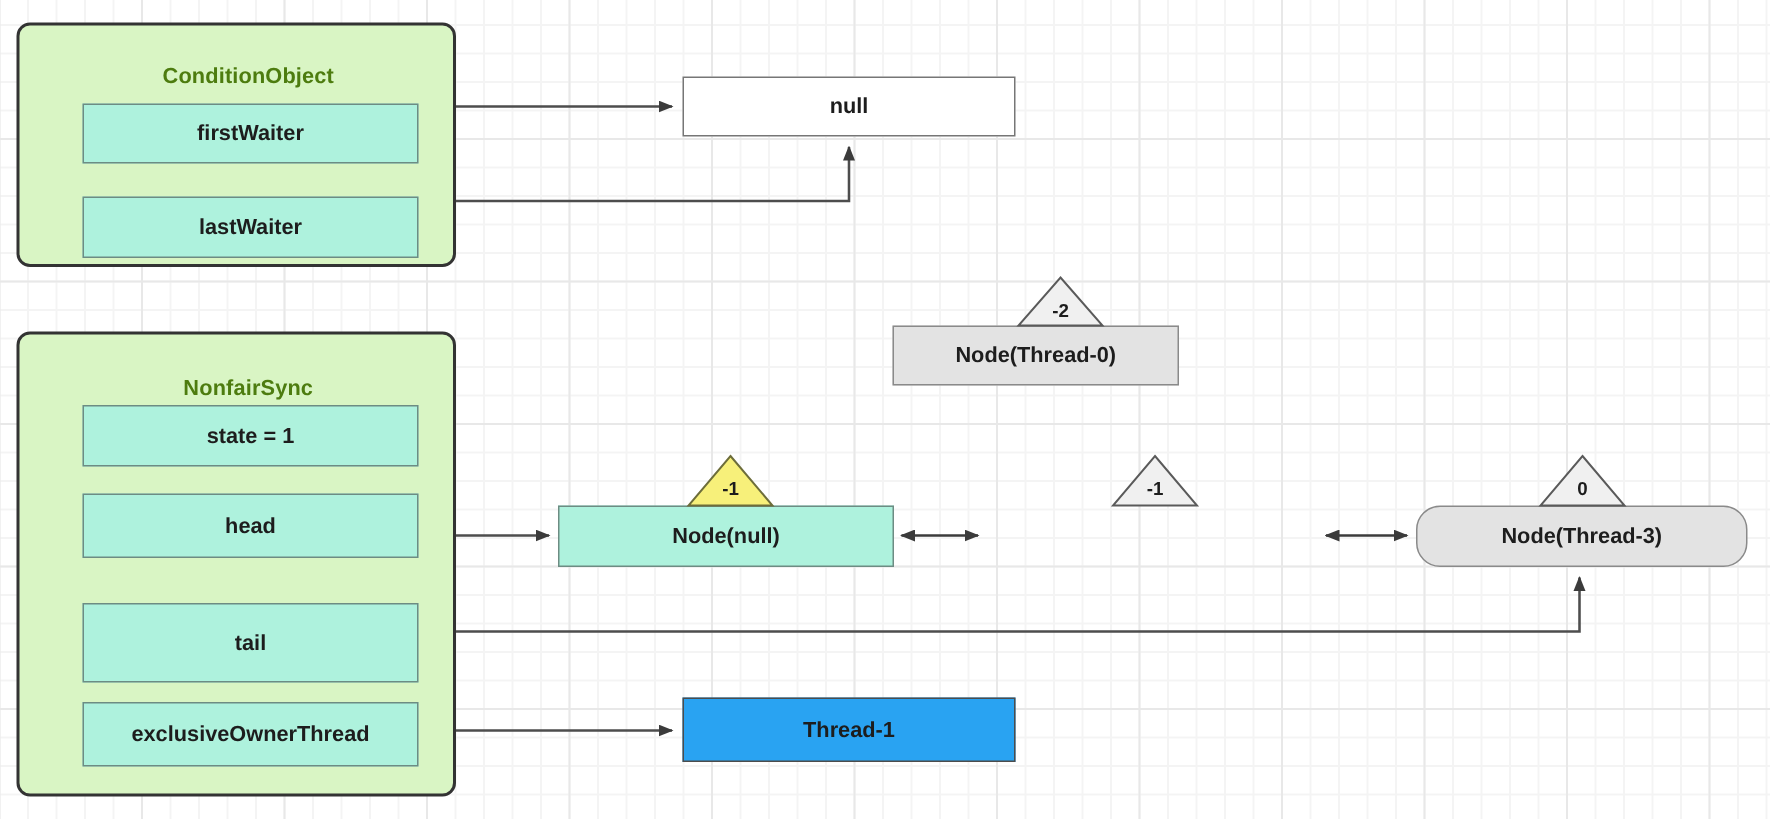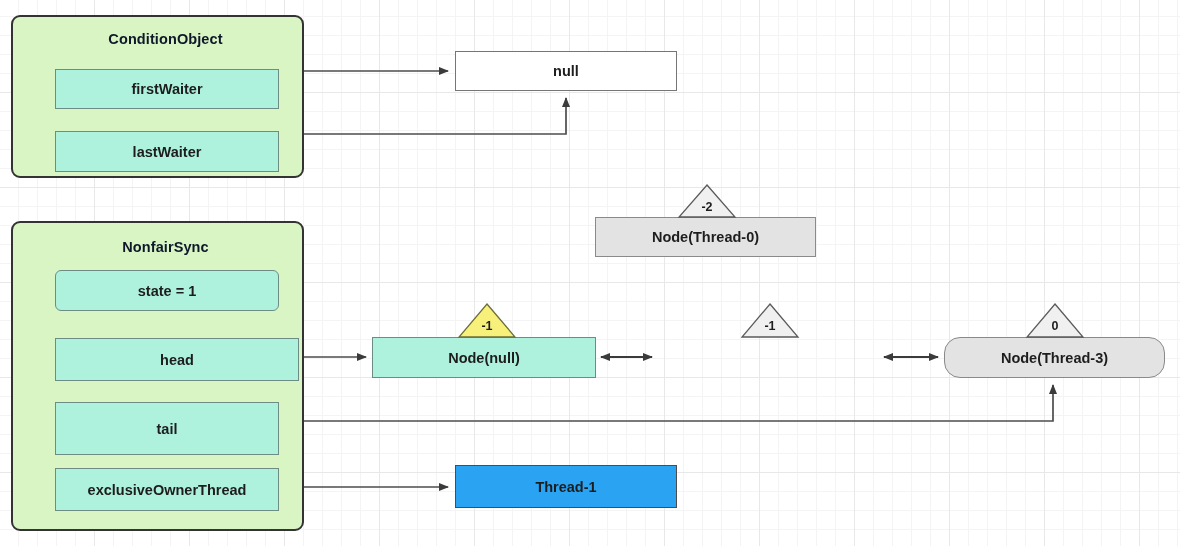--- a/index.html
+++ b/index.html
@@ -43,22 +43,23 @@
     border-radius: 9px;
     box-sizing: border-box;
   }
   .group-title {
     position: absolute;
     left: 16px;
     right: 0;
     text-align: center;
     font-size: 14.5px;
     font-weight: bold;
-    color: #0f172a;
+    color: #4d7c0f;
     letter-spacing: 0.1px;
+    margin-top: 12px;
   }
   .field-box {
     position: absolute;
     background: #aef2dd;
     border: 1.3px solid #6d8c83;
     box-sizing: border-box;
     display: flex;
     align-items: center;
     justify-content: center;
     font-size: 14.5px;
@@ -150,39 +151,39 @@
     <div class="field-box" style="left:42px; top:114px; width:224px; height:41px;">
       <span>lastWaiter</span>
     </div>
     <div class="field-box" style="left:42px; top:52px; width:224px; height:40px;">
       <span>firstWaiter</span>
     </div>
   </div>
 
   <div class="group-box" style="left:11px; top:221px; width:293px; height:310px;">
     <div class="group-title" style="top:16px;">NonfairSync</div>
-    <div class="field-box" style="left:42px; top:47px; width:224px; height:41px;border-radius:6px;">
+    <div class="field-box" style="left:42px; top:47px; width:224px; height:41px;">
       <span>state = 1</span>
     </div>
-    <div class="field-box" style="left:42px; top:115px; width:244px; height:43px;">
+    <div class="field-box" style="left:42px; top:106px; width:224px; height:43px;">
       <span>head</span>
     </div>
     <div class="field-box" style="left:42px; top:179px; width:224px; height:53px;">
       <span>tail</span>
     </div>
     <div class="field-box" style="left:42px; top:245px; width:224px; height:43px;">
       <span>exclusiveOwnerThread</span>
     </div>
   </div>
 
   <div class="node-box node-white" style="left:455px; top:51px; width:222px; height:40px;">
     <span>null</span>
   </div>
 
-  <div class="node-box node-gray" style="left:595px; top:217px; width:221px; height:40px;">
+  <div class="node-box node-gray" style="left:595px; top:217px; width:191px; height:40px;">
     <span>Node(Thread-0)</span>
   </div>
   <div class="badge" style="left:678px; top:184px; width:58px; height:34px;">
     <svg width="58" height="34" viewBox="0 0 58 34">
       <polygon points="29,1 57,33 1,33" fill="#f0f0f0" stroke="#5a5a5a" stroke-width="1.3"></polygon>
     </svg>
     <div class="badge-label" style="top:17px;">-2</div>
   </div>
 
   <div class="node-box node-teal" style="left:372px; top:337px; width:224px; height:41px;">

